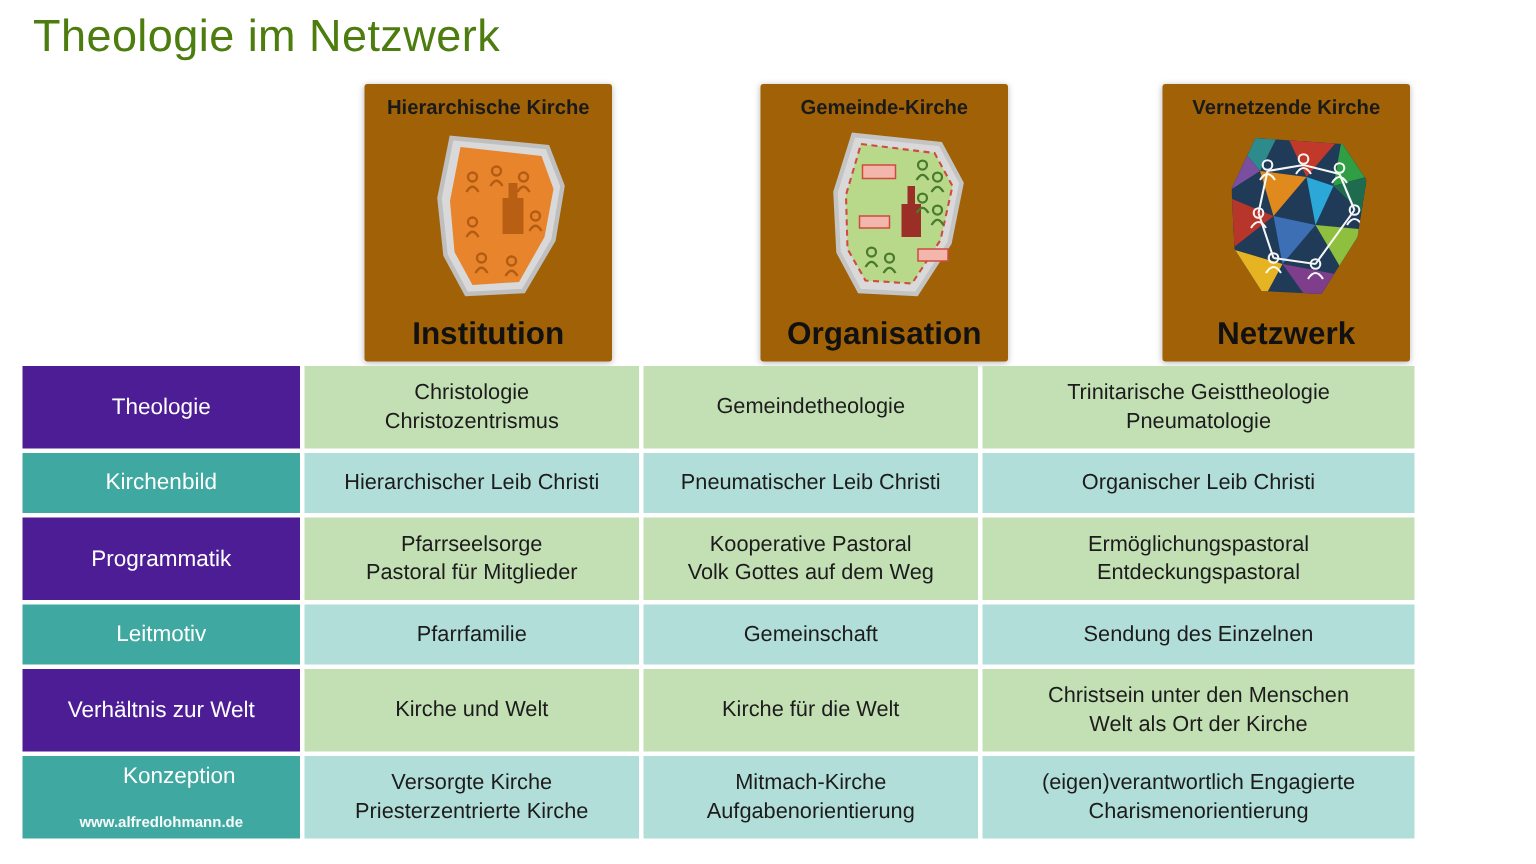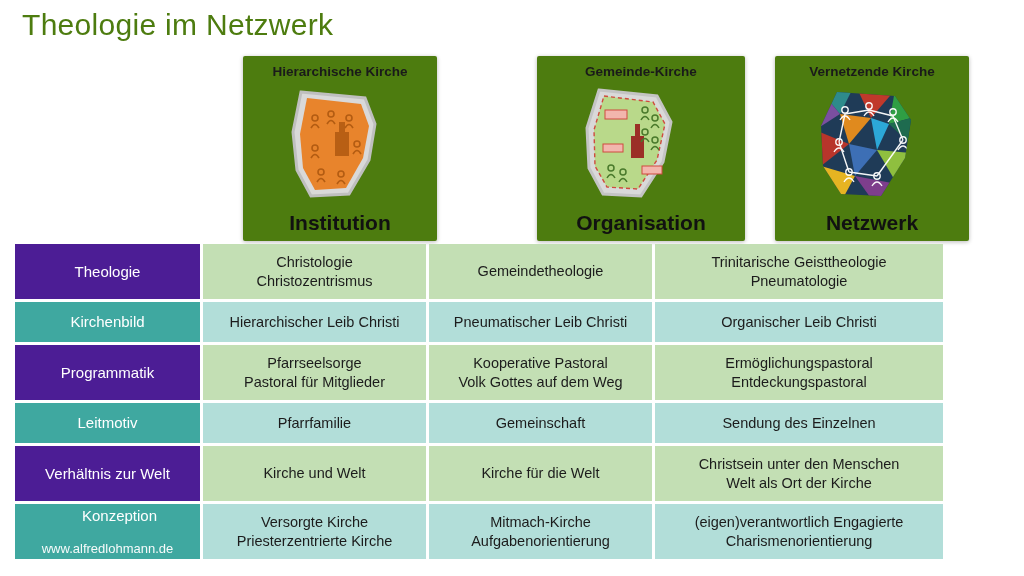--- a/index.html
+++ b/index.html
@@ -26,28 +26,28 @@
   
   .cards {
     position: absolute;
     left: 0;
     top: 52px;
     width: 1024px;
     height: 190px;
   }
   .card {
     position: absolute;
-    width: 194px;
+    width: 165px;
     height: 185px;
-    background: #4d7c0f;
+    background: #a16207;
     box-shadow: 0 1px 4px rgba(0,0,0,0.28);
     border-radius: 2px;
   }
   .card.c1 { left: 243px; top: 4px; }
-  .card.c2 { left: 537px; top: 4px; padding-left: 14px; }
+  .card.c2 { left: 507px; top: 4px; }
   .card.c3 { left: 775px; top: 4px; }
 
   .card-title {
     position: absolute;
     top: 8px;
     left: 0;
     width: 100%;
     text-align: center;
     font-size: 13.5px;
     font-weight: bold;
@@ -116,24 +116,25 @@
   .cell.data {
     width: 223px;
     margin-right: 3px;
   }
   .cell.data:last-child { margin-right: 0; width: 288px; }
 
   .h-55 { height: 55px; }
   .h-40 { height: 40px; }
 
   .site {
-    font-size: 13px;
+    font-size: 10px;
     color: #ffffff;
     margin-top: 16px;
     opacity: 0.95;
+    font-weight: bold;
   }
   .konz-title { font-weight: normal; font-size: 15px; padding-left: 24px; }
 
   .lbl-green { background: #4c1d95; }
   .lbl-teal  { background: #3fa8a0; }
   .dat-green { background: #c3dfb4; }
   .dat-teal  { background: #b2ded9; }
 </style>
 </head>
 <body>

